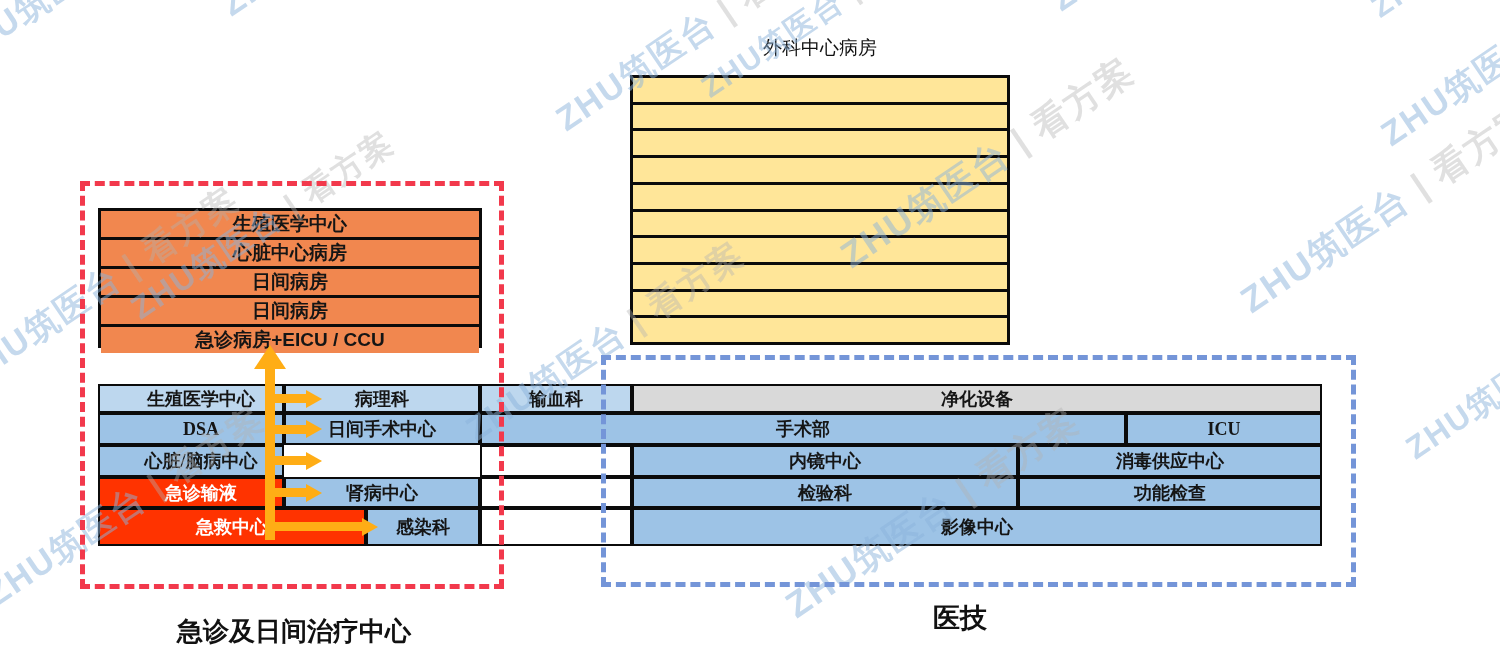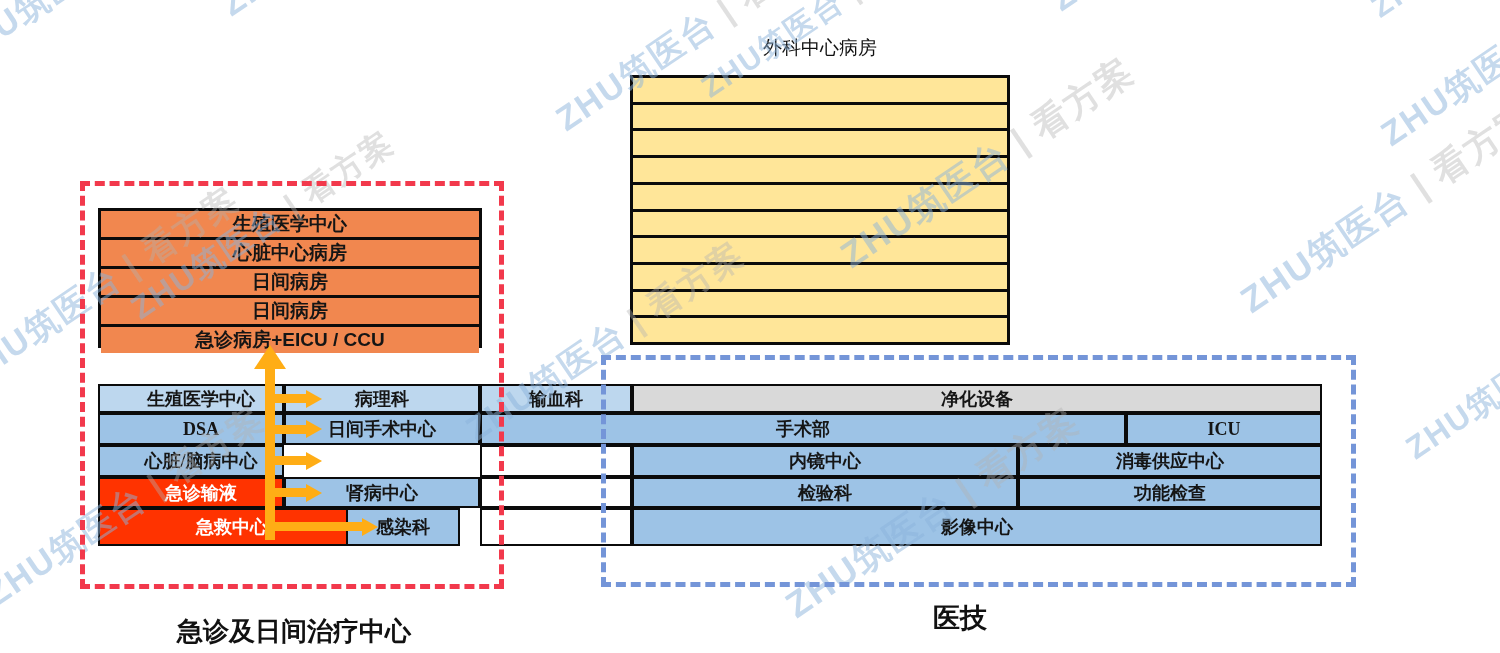--- a/index.html
+++ b/index.html
@@ -55,21 +55,21 @@
   .c-white{background:#ffffff;}
   .c-red{background:var(--red-emergency);color:#ffffff;font-weight:700;}
   
   .r1{top:384px;height:29px;} .r2{top:413px;height:32px;}
   .r3{top:445px;height:32px;} .r4{top:477px;height:31px;}
   .r5{top:508px;height:38px;}
   .ca{left:98px;width:186px;padding-left:20px;} .cb{left:284px;width:196px;}
   .cc{left:480px;width:152px;} .cd{left:632px;width:690px;}
   .c-wide-or{left:480px;width:646px;} .c-icu{left:1126px;width:196px;}
   .cd1{left:632px;width:386px;} .cd2{left:1018px;width:304px;}
-  .ca5{left:98px;width:268px;} .cb5{left:346px;width:114px;}
+  .ca5{left:98px;width:268px;} .cb5{left:366px;width:114px;}
   
   .arrow-part{position:absolute;z-index:5;}
   .trunk{left:265px;top:369px;width:10px;height:171px;background:var(--arrow);}
   .trunk-head{
     left:254px;top:345px;width:0;height:0;
     border-left:16px solid transparent;border-right:16px solid transparent;
     border-bottom:24px solid var(--arrow);
   }
   .branch{height:9px;background:var(--arrow);left:270px;width:36px;}
   .branch.b5{width:92px;}

